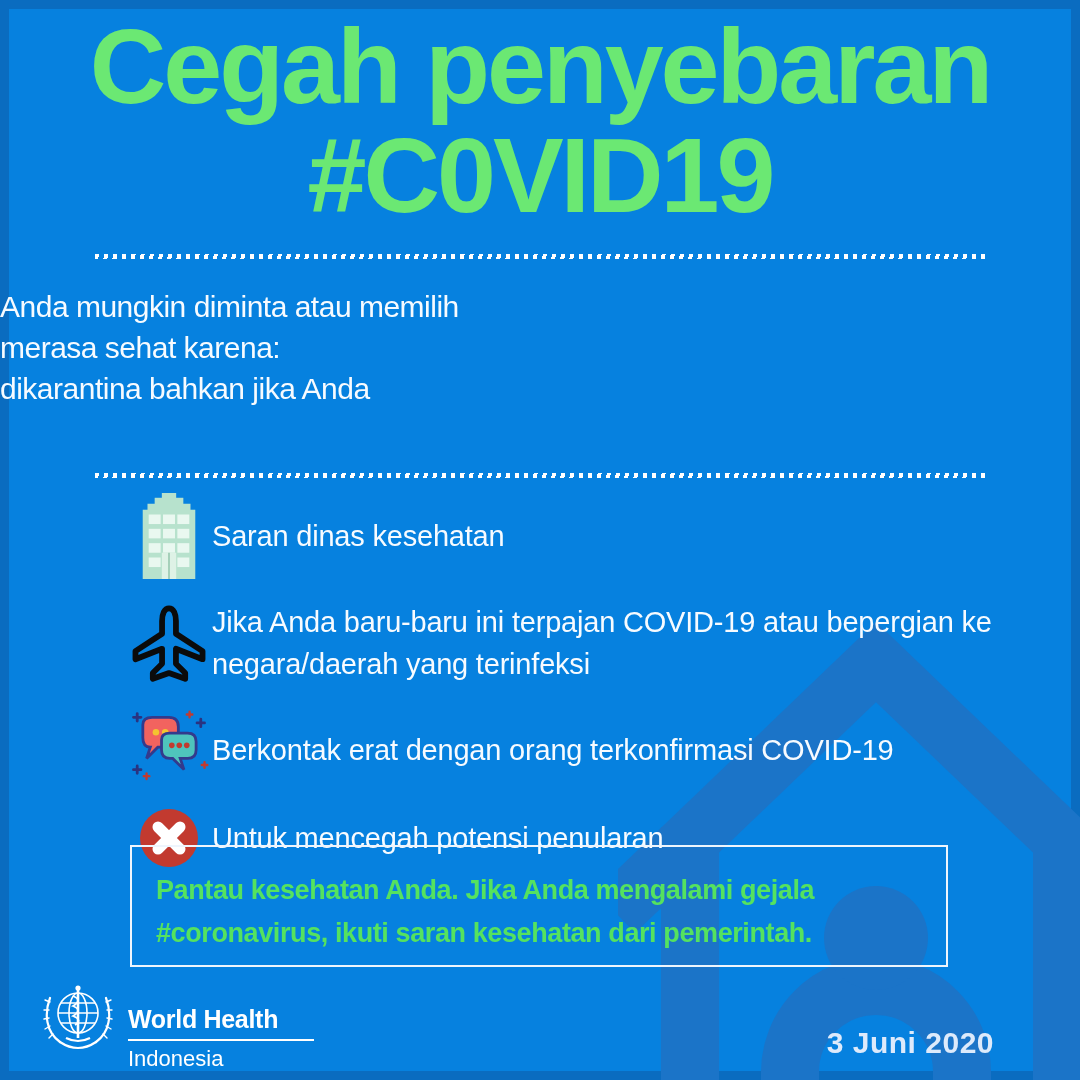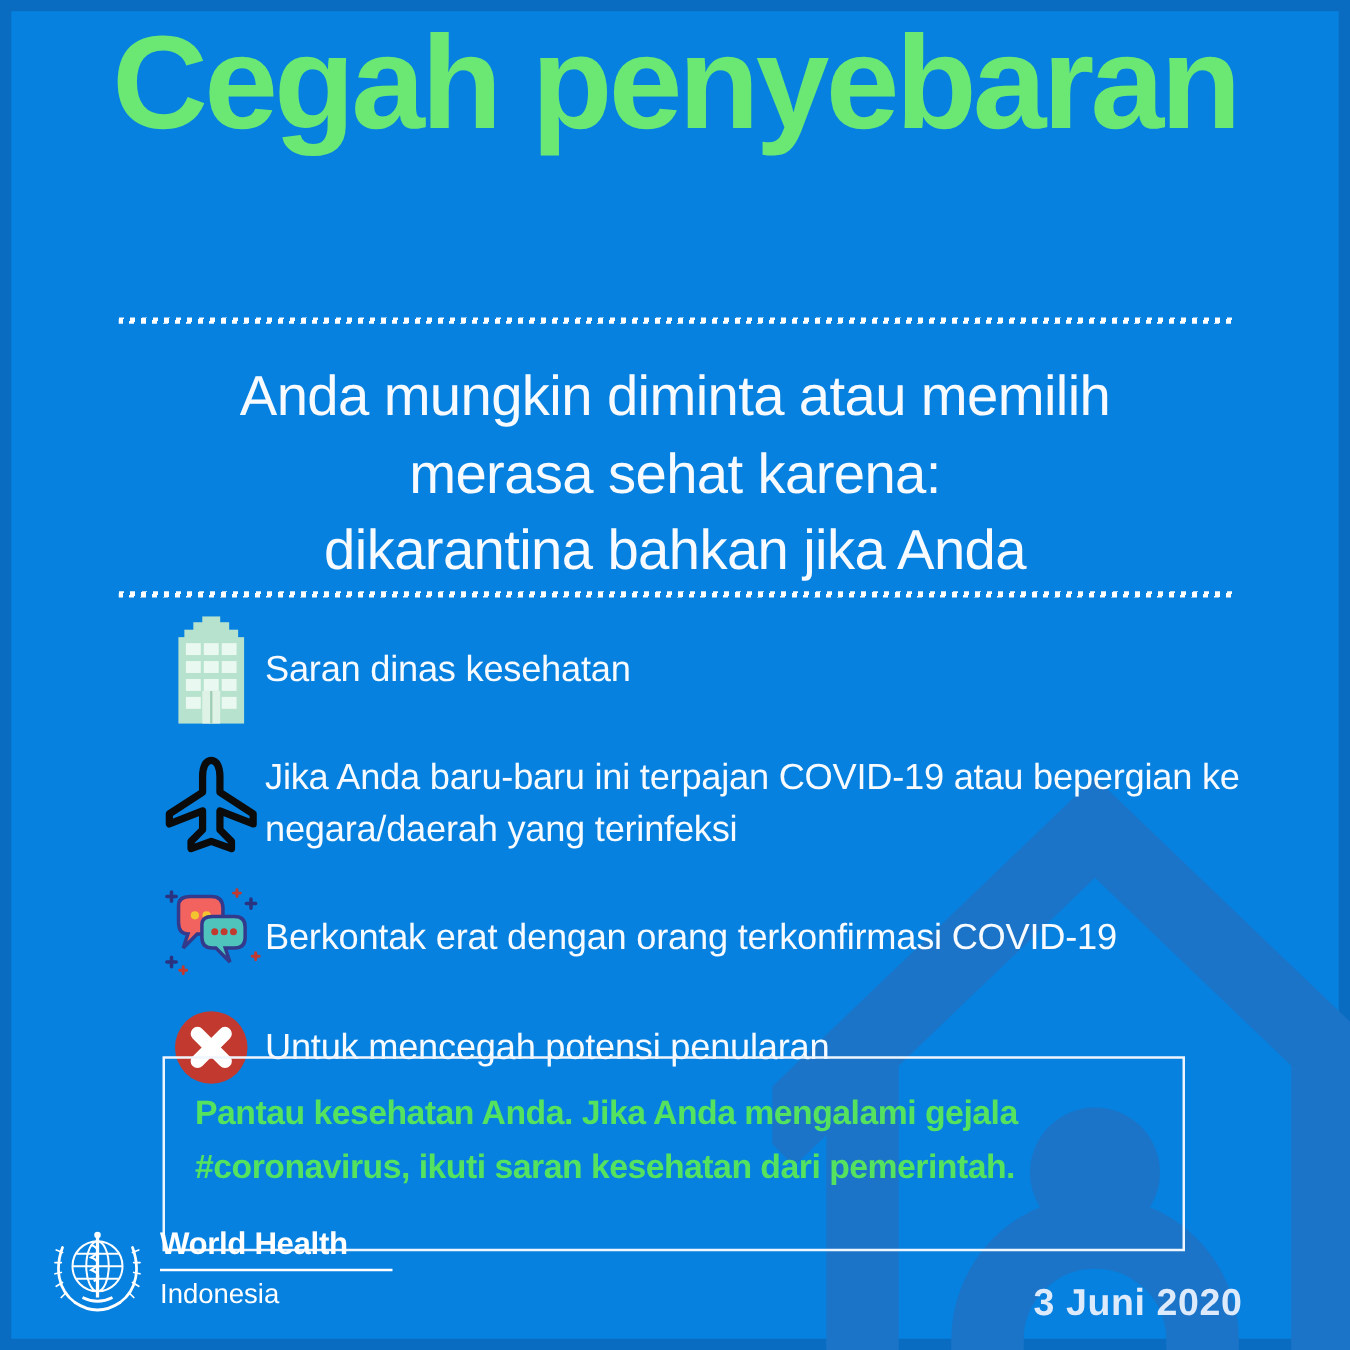--- a/index.html
+++ b/index.html
@@ -18,44 +18,44 @@
   }
   
   .dotted{
     position:absolute;left:95px;width:892px;height:5px;
     background:repeating-linear-gradient(100deg,#ffffff 0 4px,transparent 4px 9px);
   }
   .dotted.d1{top:254px;}
   .dotted.d2{top:473px;}
   
   .subtitle{
-    position:absolute;top:286px;left:0;right:0;text-align:center;
-    color:#f7fbff;font-size:45px;font-weight:400;line-height:1.37;letter-spacing:-0.5px;
+    position:absolute;top:286px;left:0;right:0;text-align:left;
+    color:#f7fbff;font-size:30px;font-weight:400;line-height:1.37;letter-spacing:-0.5px;
   }
   
   .items{position:absolute;top:490px;left:126px;width:880px;display:flex;flex-direction:column;}
   .item{display:flex;align-items:center;}
   .item .icon-box{width:86px;min-width:86px;display:flex;justify-content:center;align-items:center;}
   .item .txt{color:#f7fbff;font-size:29px;letter-spacing:-0.2px;line-height:1.45;}
   .item .txt div{white-space:nowrap;}
   .item1{height:92px;margin-bottom:14px;}
   .item2{height:94px;margin-bottom:14px;align-items:center;}
   .item3{height:92px;margin-bottom:6px;}
   .item4{height:72px;}
   
   .advice{
-    position:absolute;top:845px;left:130px;width:818px;height:156px;box-sizing:border-box;
+    position:absolute;top:845px;left:130px;width:818px;height:122px;box-sizing:border-box;
     border:2px solid #eef5fd;padding:22px 24px;
     color:#55e25f;font-weight:700;font-size:27px;letter-spacing:-0.4px;line-height:1.6;
   }
   .advice div{white-space:nowrap;}
   
   .who{position:absolute;left:40px;top:980px;display:flex;align-items:flex-start;}
   .who-emblem{width:76px;height:76px;margin-right:12px;}
-  .who-text{color:#ffffff;padding-top:2px;}
+  .who-text{color:#ffffff;padding-top:2px;margin-top:24px;}
   .who-name{font-weight:700;font-size:25px;line-height:26px;letter-spacing:-0.3px;}
   .who-divider{height:2px;background:#ffffff;width:186px;margin:7px 0 5px;}
   .who-region{font-size:22px;font-weight:400;}
   .date{
     position:absolute;right:86px;top:1026px;
     color:#ddeafb;font-size:30px;letter-spacing:0.5px;font-weight:bold;
   }
 </style>
 </head>
 <body>
@@ -67,20 +67,21 @@
       <path d="M 18 272 L 258 42 L 498 272"></path>
       <path d="M 72 236 L 72 560"></path>
       <path d="M 444 236 L 444 560"></path>
       <path d="M 172 560 L 172 452 a 86 86 0 0 1 172 0 L 344 560"></path>
     </g>
     <circle cx="258" cy="318" r="52" fill="#1b74c8"></circle>
   </svg>
 
   <div class="title">
     <div>Cegah penyebaran</div>
+    <div>#C0VID19</div>
   </div>
 
   <div class="dotted d1"></div>
 
   <div class="subtitle">
     <div>Anda mungkin diminta atau memilih</div>
     <div>merasa sehat karena:</div>
     <div>dikarantina bahkan jika Anda</div>
   </div>
 

